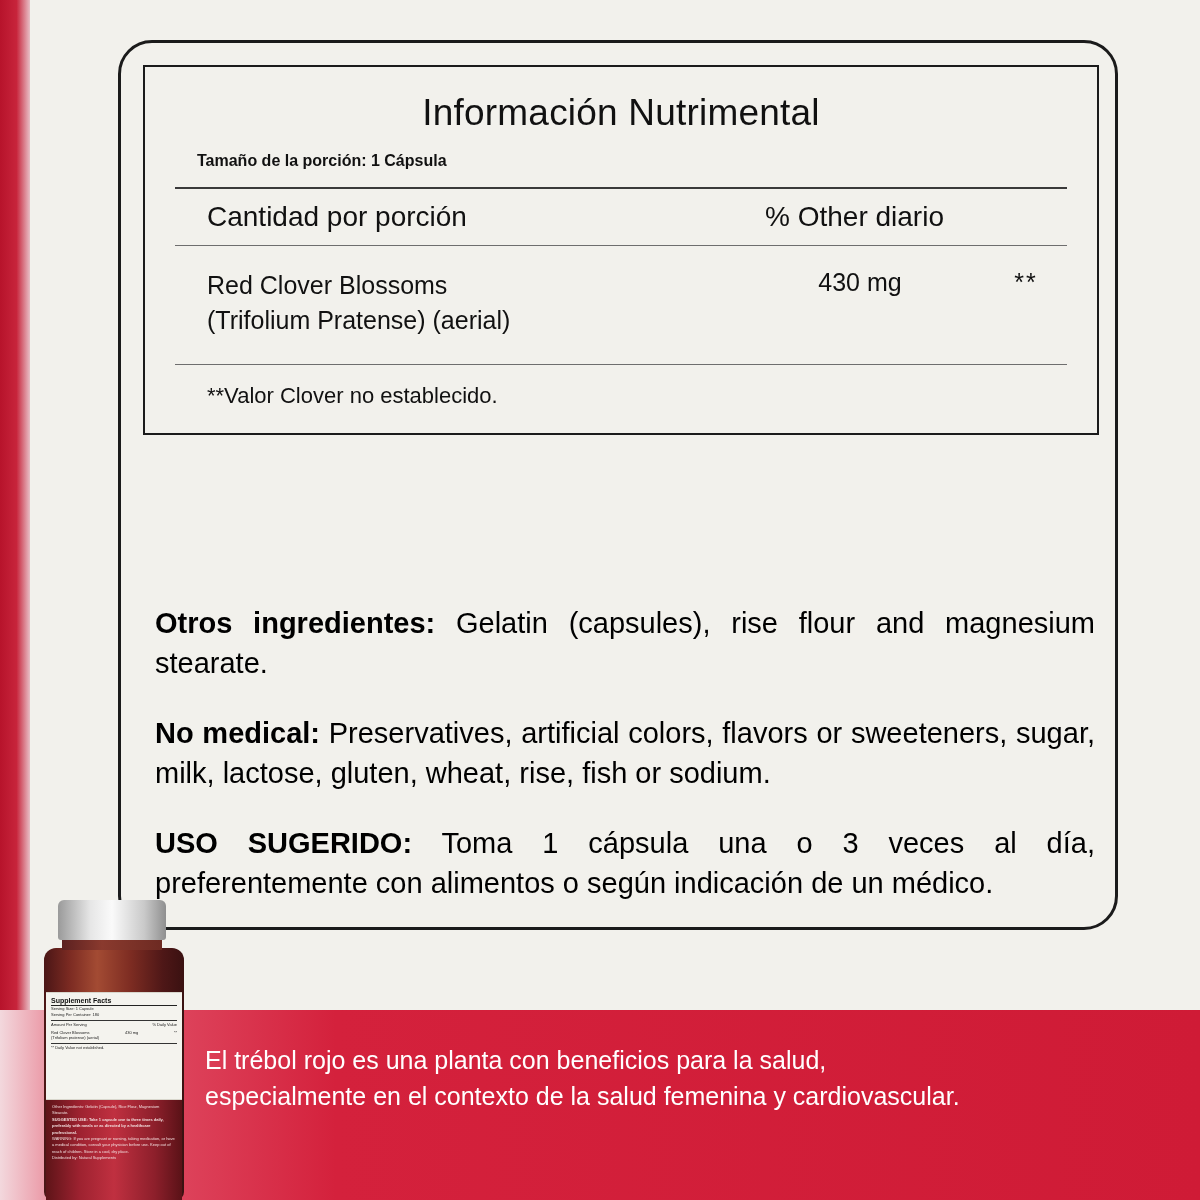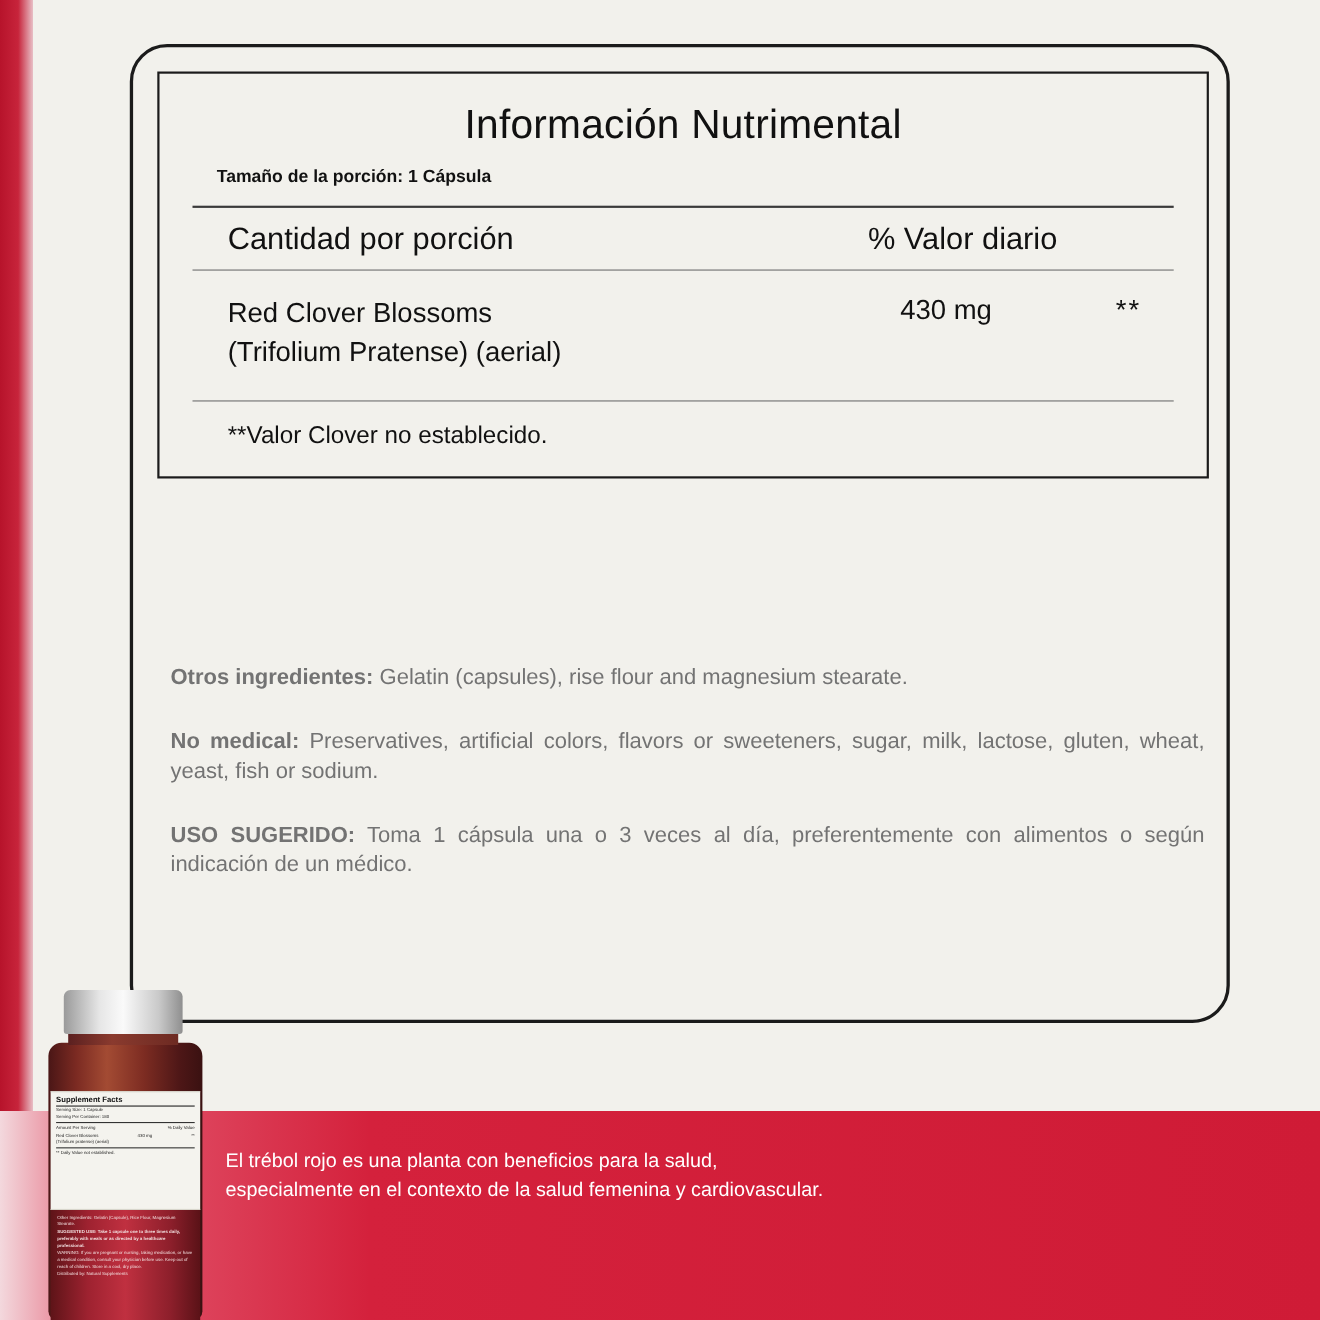--- a/index.html
+++ b/index.html
@@ -66,21 +66,20 @@
     margin: 16px 0 0 0;
   }
   .rule-thin {
     border-top: 1px solid #6e6e6e;
     margin: 0;
   }
   .col-head {
     display: flex;
     align-items: flex-start;
     padding: 12px 0 12px 0;
-    gap: 24px;
   }
   .col-head .left {
     flex: 0 0 560px;
     font-size: 28px;
     color: #111;
     padding-left: 32px;
   }
   .col-head .right {
     flex: 1;
     font-size: 28px;
@@ -121,43 +120,43 @@
 
   
   .paras {
     position: absolute;
     left: 22px;
     top: 560px;
     width: 964px;
     padding: 0 12px 0 12px;
   }
   .para {
-    font-size: 20px;
-    color: #737373;
+    font-size: 29px;
+    color: #000000;
     line-height: 1.38;
     margin: 0 0 30px 0;
     text-align: justify;
   }
   .para:last-child { margin-bottom: 16px; }
   .para b { font-weight: 700; }
 
   
   .banner {
     position: absolute;
     left: 0; bottom: 0;
     width: 1200px;
     height: 190px;
     background: linear-gradient(90deg, #f3d8dd 0%, #e2556c 8%, #d4213c 28%, #cf1b36 100%);
   }
   .banner-text {
     position: absolute;
     left: 205px;
     top: 1042px;
     width: 960px;
-    font-size: 18px;
+    font-size: 25px;
     color: #ffffff;
     line-height: 1.45;
   }
 
   
   .bottle {
     position: absolute;
     left: 28px;
     top: 900px;
     width: 172px;
@@ -246,21 +245,21 @@
   <div class="panel">
 
     <div class="facts-box">
       <div class="facts-title">Información Nutrimental</div>
       <div class="serving-line">Tamaño de la porción: 1 Cápsula</div>
 
       <div class="rule-thick"></div>
 
       <div class="col-head">
         <div class="left">Cantidad por porción</div>
-        <div class="right">% Valor diario</div>
+        <div class="right">% Other diario</div>
       </div>
 
       <div class="rule-thin"></div>
 
       <div class="ingredient-row">
         <div class="name">
           <div>Red Clover Blossoms</div>
           <div>(Trifolium Pratense) (aerial)</div>
         </div>
         <div class="amt">430 mg</div>
@@ -268,21 +267,21 @@
       </div>
 
       <div class="rule-thin"></div>
 
       <div class="footnote">**Valor Clover no establecido.</div>
     </div>
 
     <div class="paras">
       <p class="para"><b>Otros ingredientes:</b><span> Gelatin (capsules), rise flour and magnesium stearate.</span></p>
 
-      <p class="para"><b>No medical:</b><span> Preservatives, artificial colors, flavors or sweeteners, sugar, milk, lactose, gluten, wheat, yeast, fish or sodium.</span></p>
+      <p class="para"><b>No medical:</b><span> Preservatives, artificial colors, flavors or sweeteners, sugar, milk, lactose, gluten, wheat, rise, fish or sodium.</span></p>
 
       <p class="para"><b>USO SUGERIDO:</b><span> Toma 1 cápsula una o 3 veces al día, preferentemente con alimentos o según indicación de un médico.</span></p>
     </div>
 
   </div>
 
   <div class="banner"></div>
 
   <div class="banner-text">
     <div>El trébol rojo es una planta con beneficios para la salud,</div>

